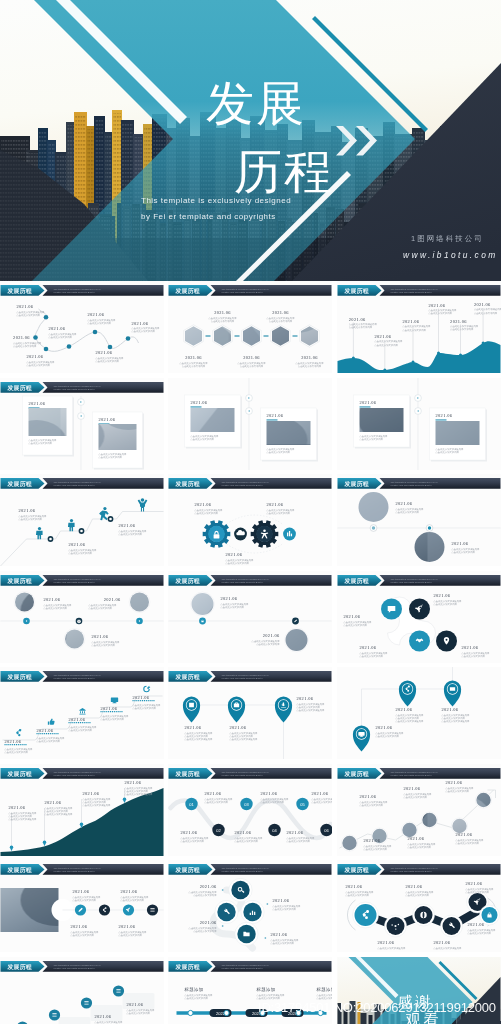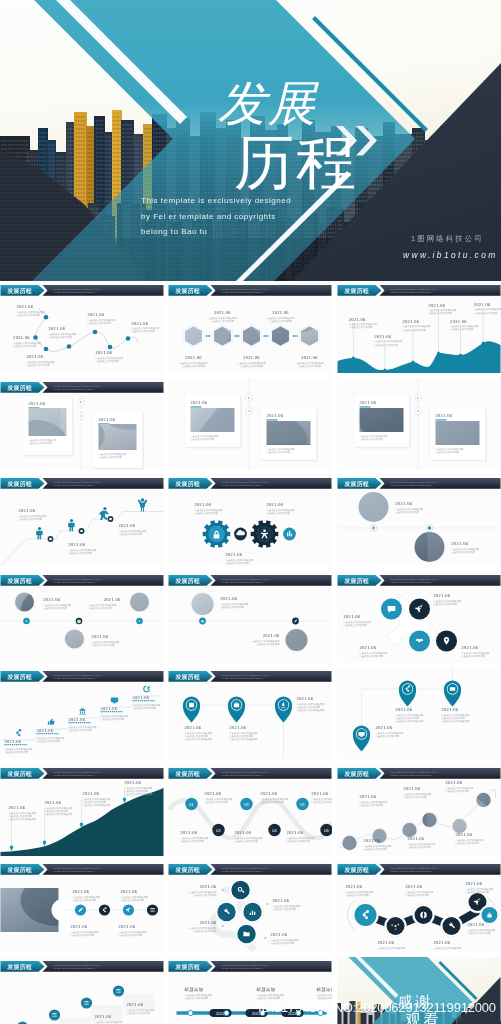--- a/index.html
+++ b/index.html
@@ -2,22 +2,22 @@
 <html><head>
 <meta charset="utf-8">
 <title>PPT Preview</title>
 <style>
 html,body{margin:0;padding:0;background:#fff;}
 body{width:501px;height:1024px;overflow:hidden;font-family:"Liberation Sans",sans-serif;}
 #page{position:relative;width:501px;height:1024px;overflow:hidden;background:#fff;}
 #hero{position:absolute;left:0;top:0;width:501px;height:281px;overflow:hidden;background:#eef1f0;}
 #hero > svg{position:absolute;left:0;top:0;}
 .hero-cn{position:absolute;color:#fff;font-family:"Liberation Serif",serif;white-space:nowrap;}
-#hero-cn1{left:218px;top:81px;font-size:48px;line-height:46px;letter-spacing:2px;font-style:italic;}
-#hero-cn2{left:234px;top:140px;font-size:60px;line-height:46px;letter-spacing:2px;}
+#hero-cn1{left:206px;top:81px;font-size:48px;line-height:46px;letter-spacing:2px;}
+#hero-cn2{left:234px;top:149px;font-size:48px;line-height:46px;letter-spacing:2px;}
 #hero-sub{position:absolute;left:141px;top:193px;color:#e7eef3;font-size:8px;line-height:15.5px;letter-spacing:.5px;white-space:nowrap;}
 #hero-corp{position:absolute;left:411px;top:234px;color:#a9b1bc;font-size:7.4px;letter-spacing:2.1px;white-space:nowrap;}
 #hero-url{position:absolute;left:403px;top:250px;color:#e8ecf1;font-size:8.4px;letter-spacing:2.4px;white-space:nowrap;font-style:italic;}
 .slide{position:absolute;width:164px;height:92px;overflow:hidden;background:#fcfcfc;}
 .slide > svg{position:absolute;left:0;top:0;}
 text{font-family:"Liberation Sans",sans-serif;}
 .tg{fill:#eef6fa;font-size:5.9px;font-weight:bold;letter-spacing:.2px;}
 .hn{fill:#9299a5;font-size:2.3px;letter-spacing:0;}
 .dt{fill:#39424f;font-size:4.4px;letter-spacing:.35px;font-family:"Liberation Serif",serif;}
 .cp{fill:#9ba1a9;font-size:2.35px;letter-spacing:0;}
@@ -368,21 +368,20 @@
         <g fill="#eef3f5">
           <polygon points="336,126 343,126 357,140.5 343,155.5 336,155.5 350,140.5"></polygon>
           <polygon points="356,126 363,126 377,140.5 363,155.5 356,155.5 370,140.5"></polygon>
         </g>
       </svg>
 <div class="hero-cn" id="hero-cn1">发展</div>
 <div class="hero-cn" id="hero-cn2">历程</div>
 <div id="hero-sub">
         <div>This  template  is  exclusively  designed</div>
         <div>by Fei er template and copyrights</div>
-        <div>belong  to  Bao tu</div>
       </div>
 <div id="hero-corp">1图网络科技公司</div>
 <div id="hero-url">www.ib1otu.com</div>
 </div>
 <svg width="0" height="0" style="position:absolute">
       <defs>
 <linearGradient id="hbar" x1="0" y1="0" x2="0" y2="1">
  <stop offset="0" stop-color="#454f62"></stop>
           <stop offset="0.45" stop-color="#333c4d"></stop>
           <stop offset="1" stop-color="#171d28"></stop>

